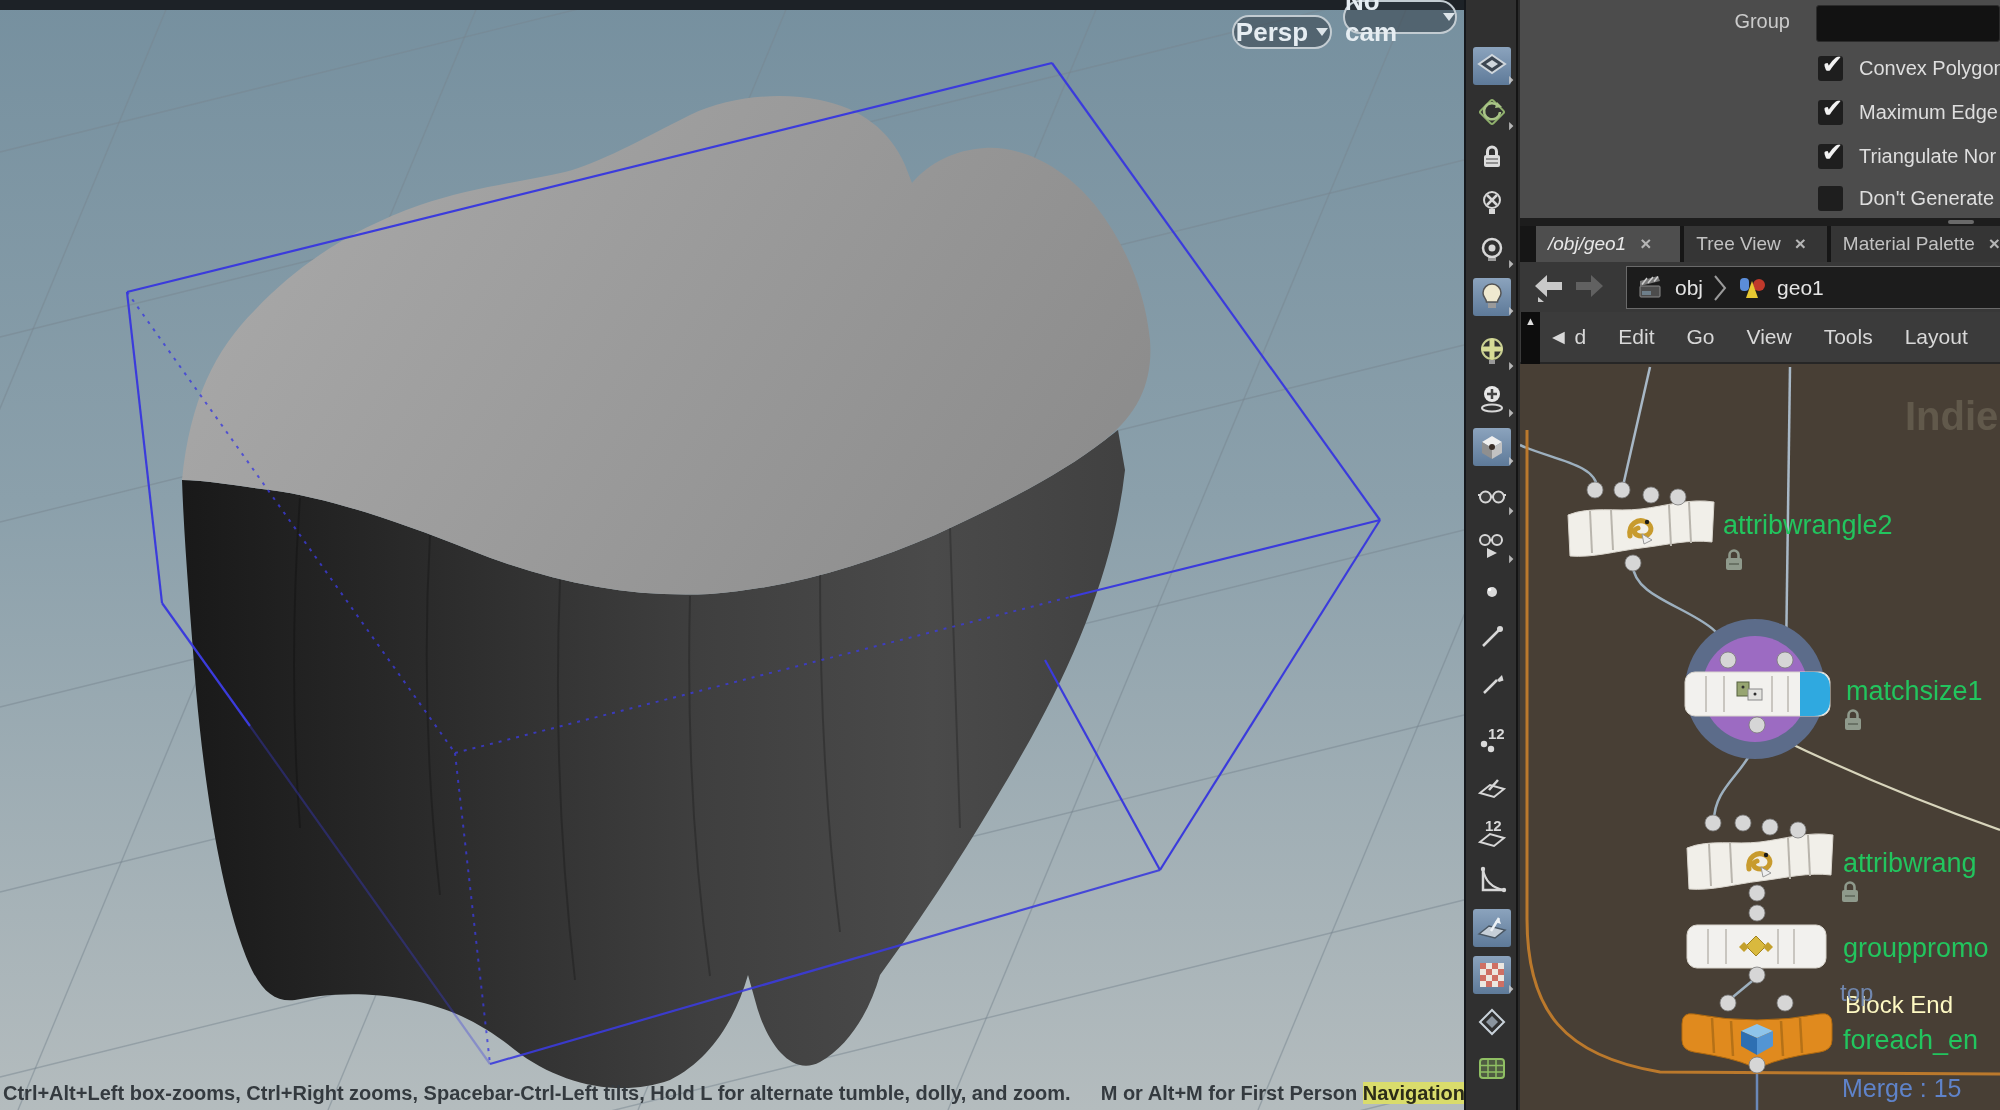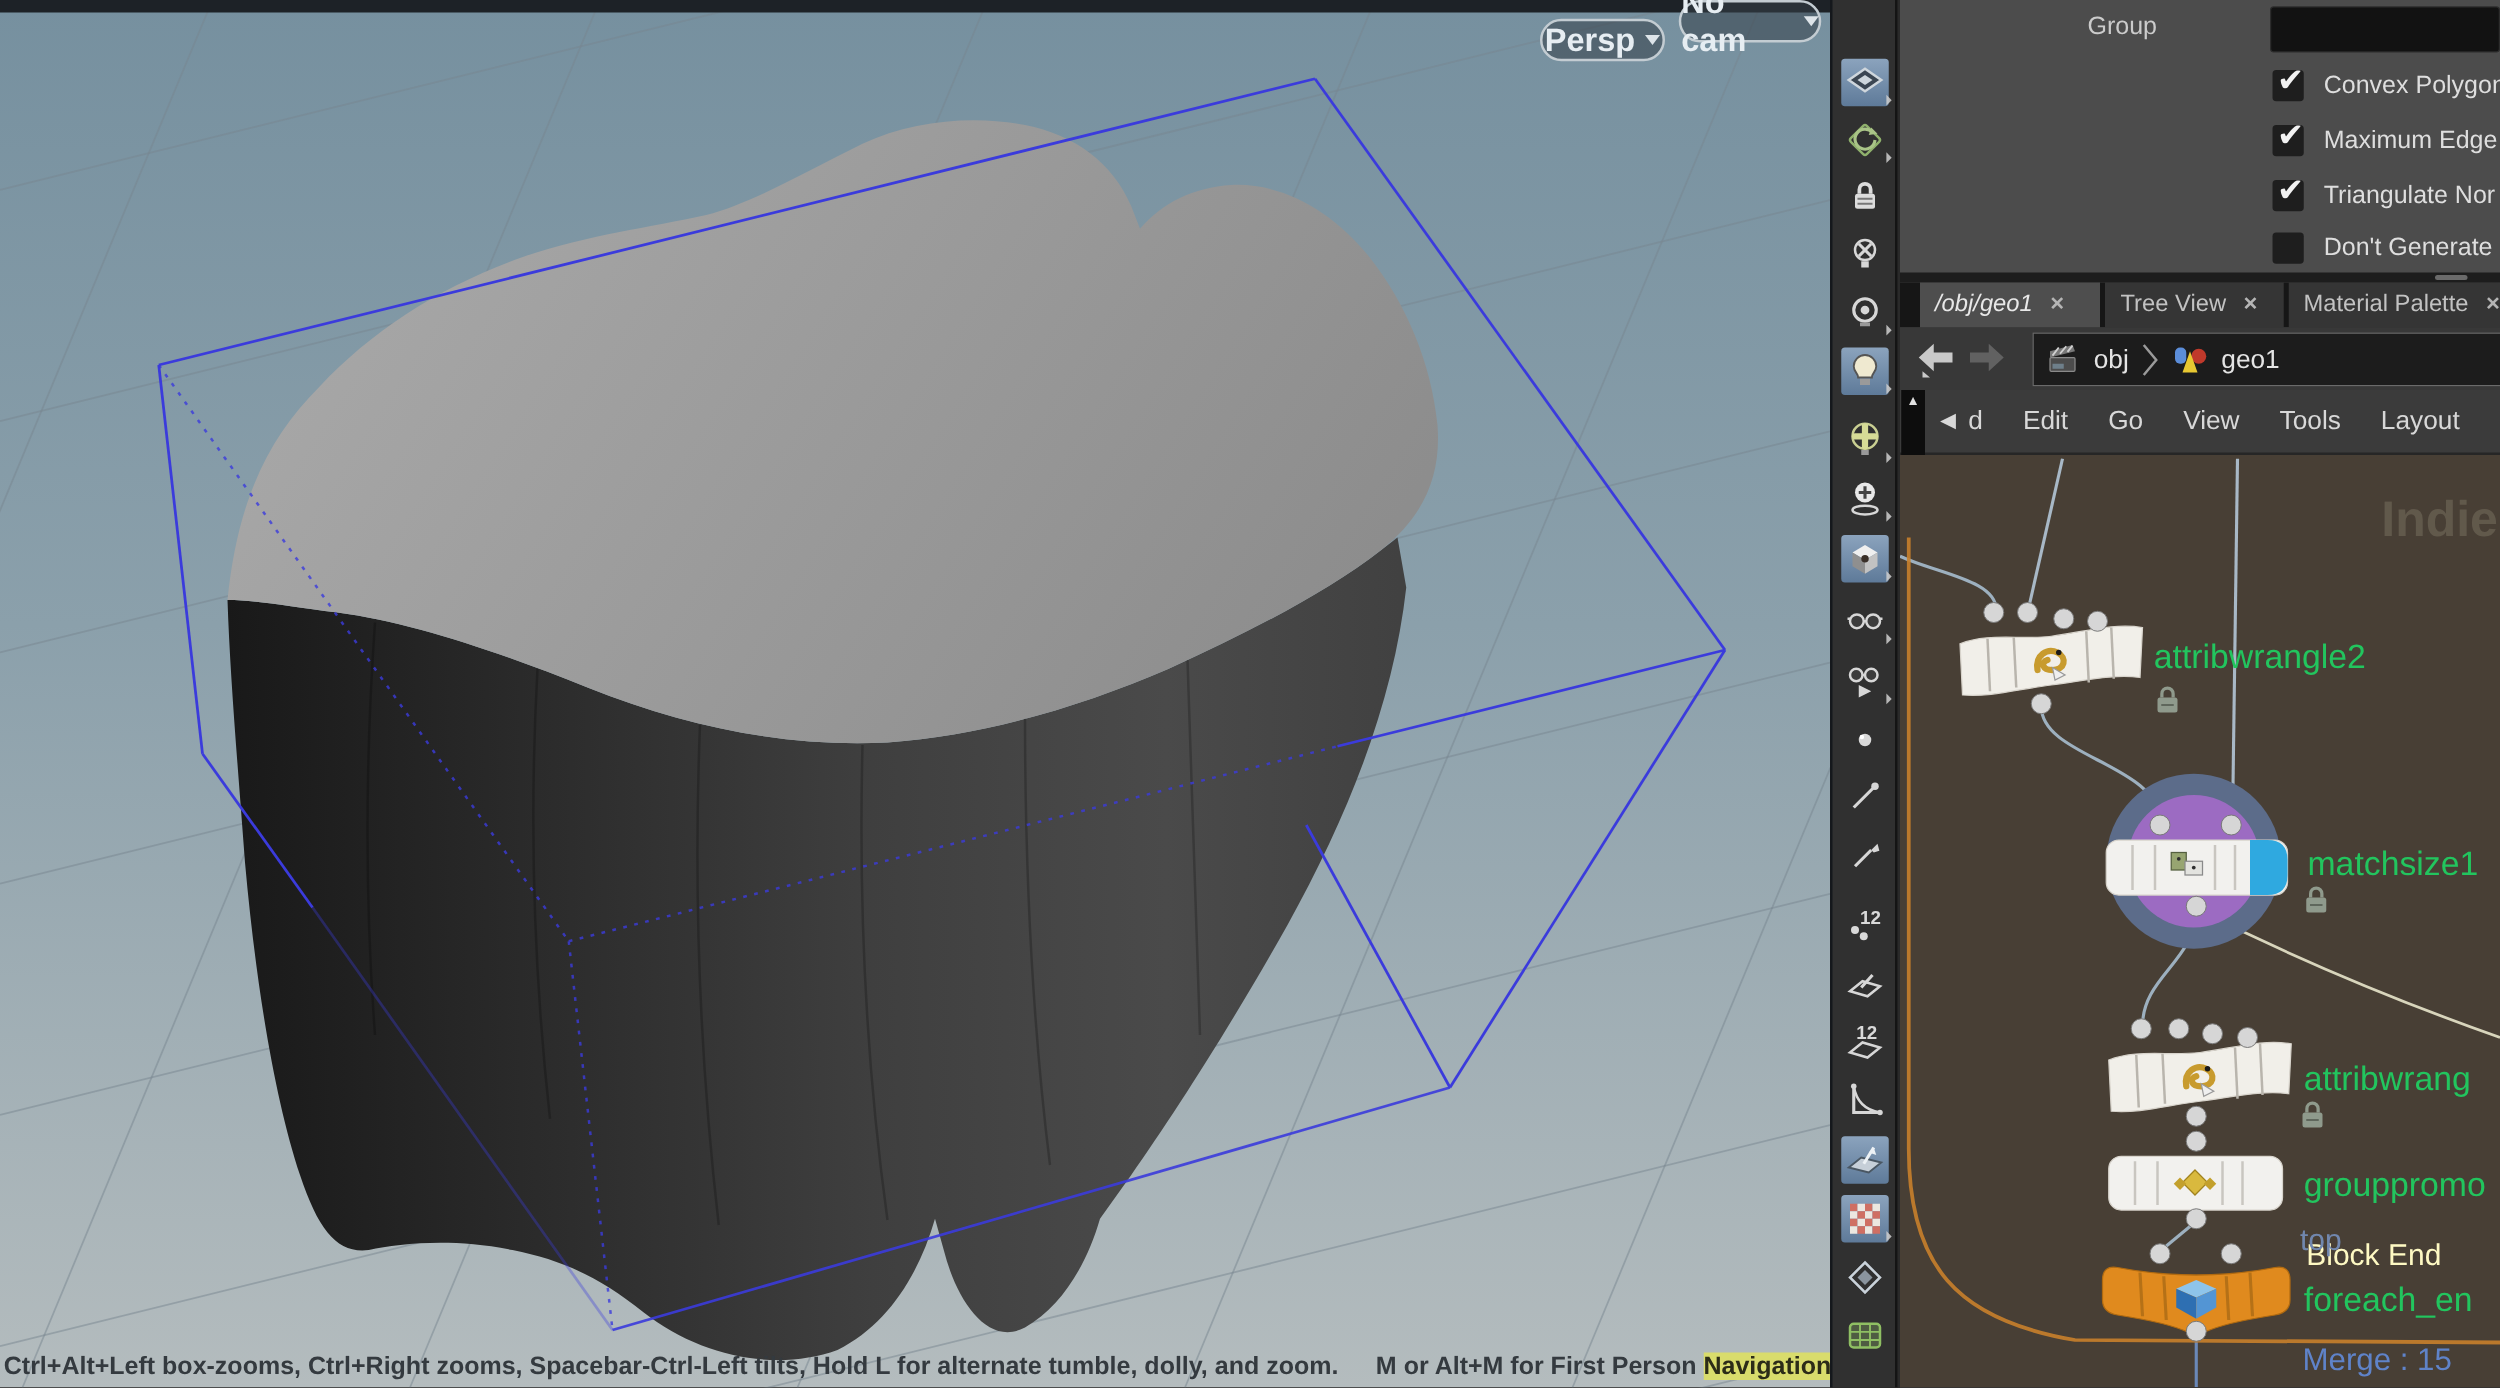--- a/index.html
+++ b/index.html
@@ -29,21 +29,21 @@
     align-items:center; justify-content:center; border-radius:3px; cursor:pointer; }
   .ticon.hi { background:linear-gradient(#8ba3bd,#5e7a99); }
   .ticon.flyout::after { content:""; position:absolute; right:1px; bottom:1px; width:0; height:0;
     border-left:6px solid transparent; border-top:6px solid transparent; border-bottom:6px solid #cfcfcf;
     transform:rotate(-45deg); opacity:.85; }
 
   
   #rpanel { position:absolute; left:1520px; top:0; width:480px; height:1110px; background:#4c4c4c; }
 
   #params { position:absolute; left:0; top:0; width:480px; height:218px; background:#4c4c4c; overflow:hidden; }
-  #group-label { position:absolute; left:150px; top:10px; width:120px; 
+  #group-label { position:absolute; left:150px; top:10px; width:120px; text-align:right;
     font-size:20px; color:#cbcbcb; }
   #group-input { position:absolute; left:296px; top:5px; width:184px; height:37px;
     background:#121212; border-radius:3px; border:1px solid #2c2c2c; color:#ddd; font-size:18px; padding:0 8px; }
   .cbrow { position:absolute; left:298px; height:26px; display:flex; align-items:center; gap:16px; }
   .cbbox { width:25px; height:25px; background:#1e1e1e; border-radius:3px; flex:0 0 auto;
     display:flex; align-items:center; justify-content:center; cursor:pointer; }
   .cbmark { color:#f2f2f2; font-size:26px; font-weight:700; line-height:18px; transform:translate(2px,-4px); }
   .cblabel { font-size:20px; color:#dedede; white-space:nowrap; }
 
   #hstrip { position:absolute; left:0; top:218px; width:480px; height:8px; background:#1d1d1d; }

